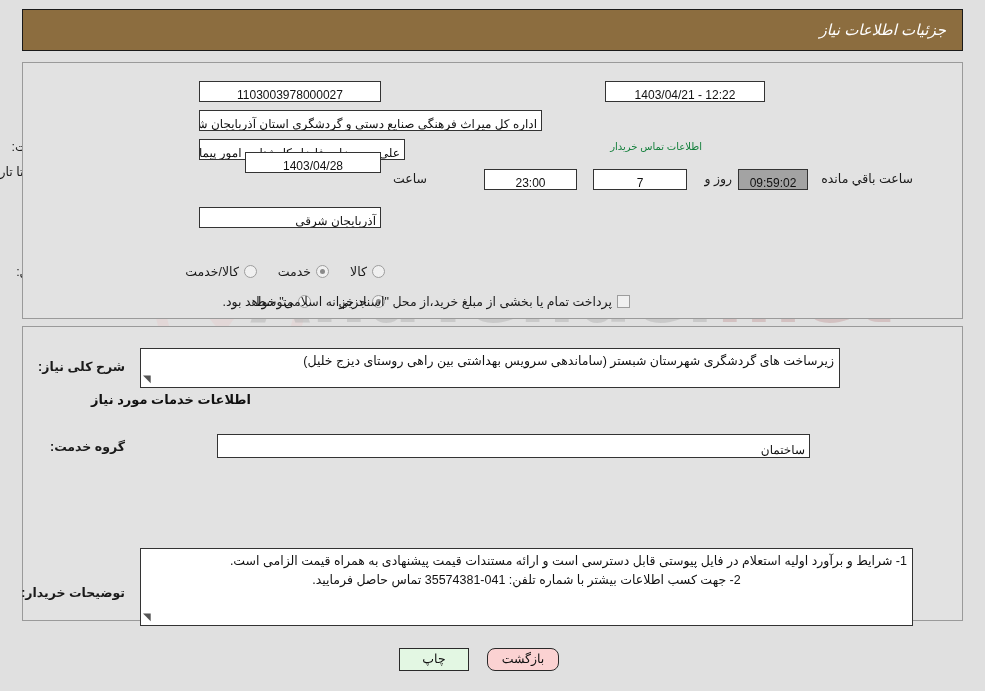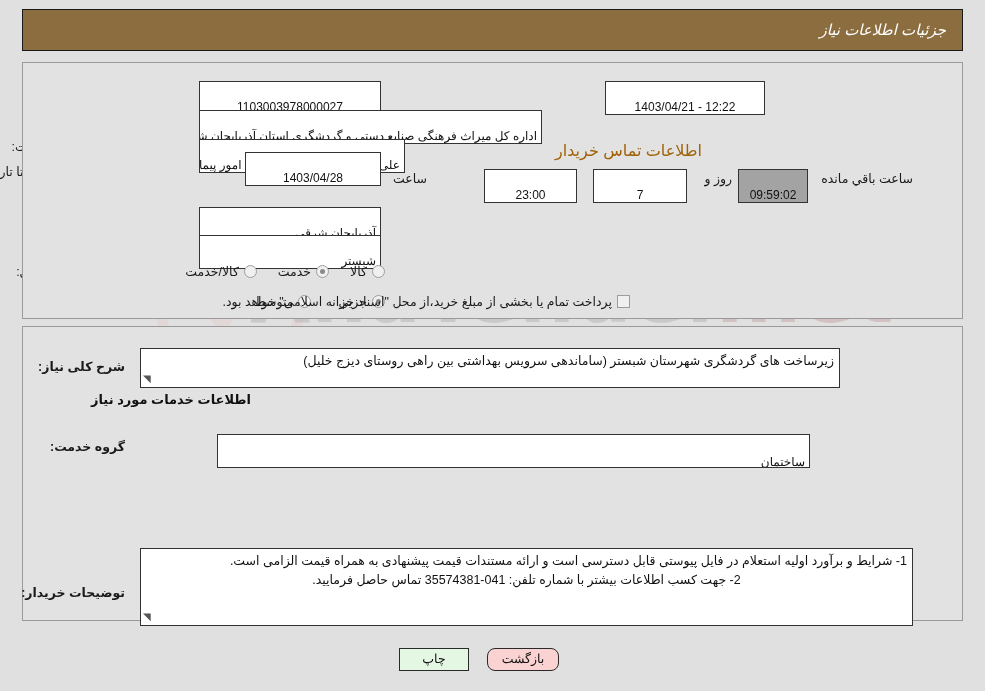--- a/index.html
+++ b/index.html
@@ -101,38 +101,38 @@
   .lbl-b { font-weight: bold; }
 
   .fld {
     border: 1px solid #333;
     background: #ffffff;
     font-size: 12px;
     color: #111;
     box-sizing: border-box;
     height: 21px;
     line-height: 19px;
-    padding: 16px 4px;
+    padding: 4px 4px;
     overflow: hidden;
     white-space: nowrap;
     text-align: center;
     font-family: "Liberation Sans", sans-serif;
   }
   .fld.right  { text-align: right; }
   .fld.beige  { background: #a3a3a3; }
 
   .inline-txt {
     font-size: 12.5px;
     color: #1a1a1a;
     white-space: nowrap;
   }
 
   .link {
-    font-size: 16px;
-    color: #a16207;
+    font-size: 10px;
+    color: #15803d;
     white-space: nowrap;
     cursor: pointer;
   }
 
   
   .radio {
     display: inline-block;
     width: 13px;
     height: 13px;
     border-radius: 50%;
@@ -291,21 +291,20 @@
   <span class="inline-txt" style="position:absolute; top:171px; right:72px; z-index:9;">ساعت باقي مانده</span>
 
   <div class="row" style="top:207px; right:860px;">
     <span class="lbl">استان محل تحویل:</span>
   </div>
   <div class="fld right" style="position:absolute; top:207px; right:604px; width:182px; z-index:9;">آذربایجان شرقی</div>
 
   <div class="row" style="top:235px; right:860px;">
     <span class="lbl">شهر محل تحویل:</span>
   </div>
-  <div class="fld right" style="position:absolute; top:235px; right:604px; width:182px; z-index:9;">شبستر</div>
 
   <div class="row" style="top:264px; right:860px;">
     <span class="lbl">طبقه بندی موضوعی:</span>
   </div>
   <div style="position:absolute; top:264px; right:600px; z-index:9; display:flex; align-items:center;">
     <span class="radio"></span>
     <span class="radio-label">کالا</span>
     <span class="radio on" style="margin-right:16px;"></span>
     <span class="radio-label">خدمت</span>
     <span class="radio" style="margin-right:16px;"></span>

